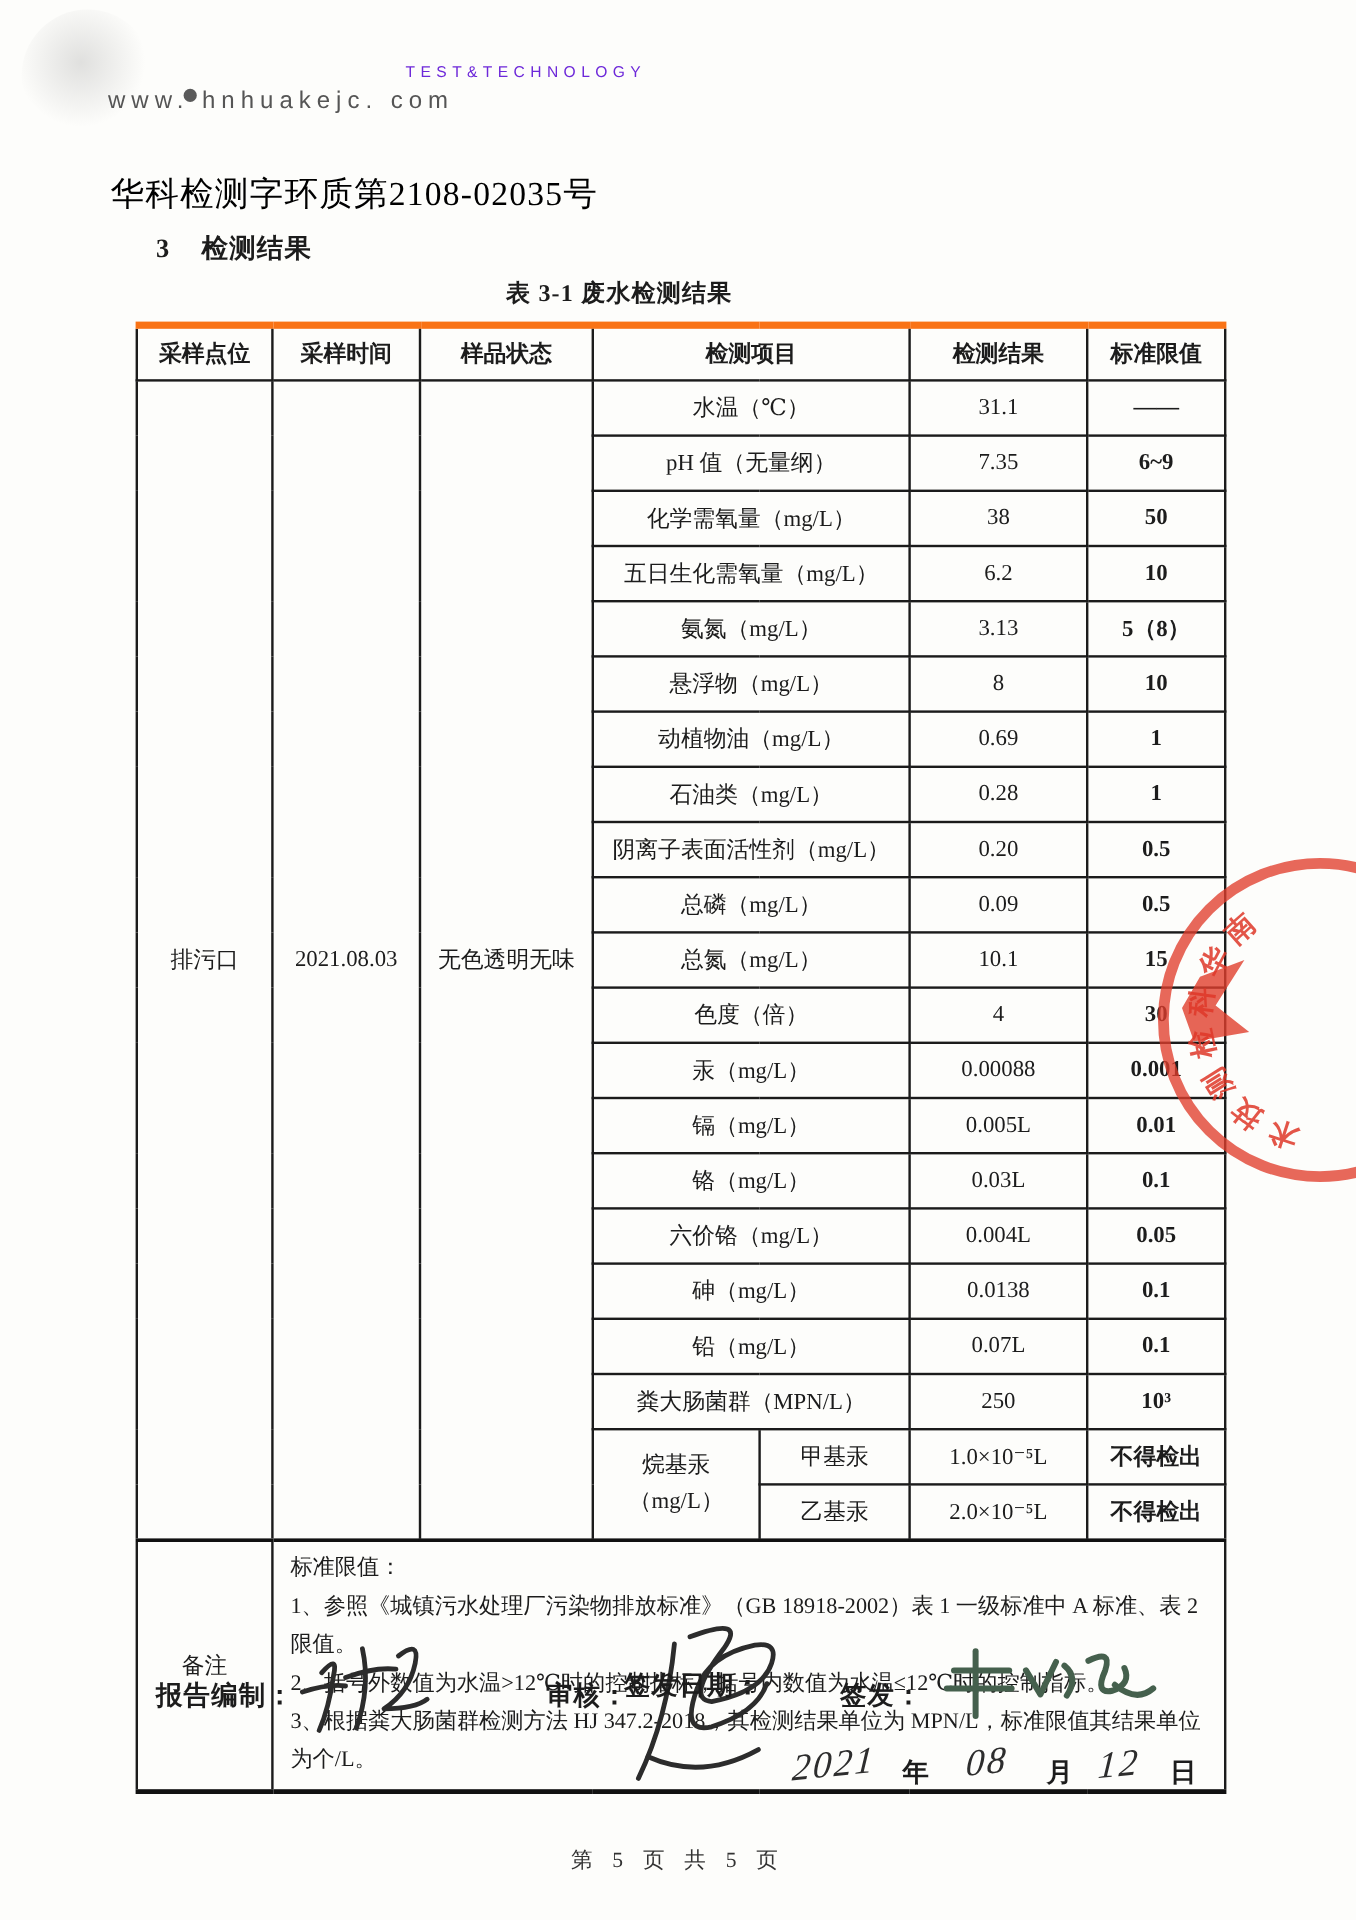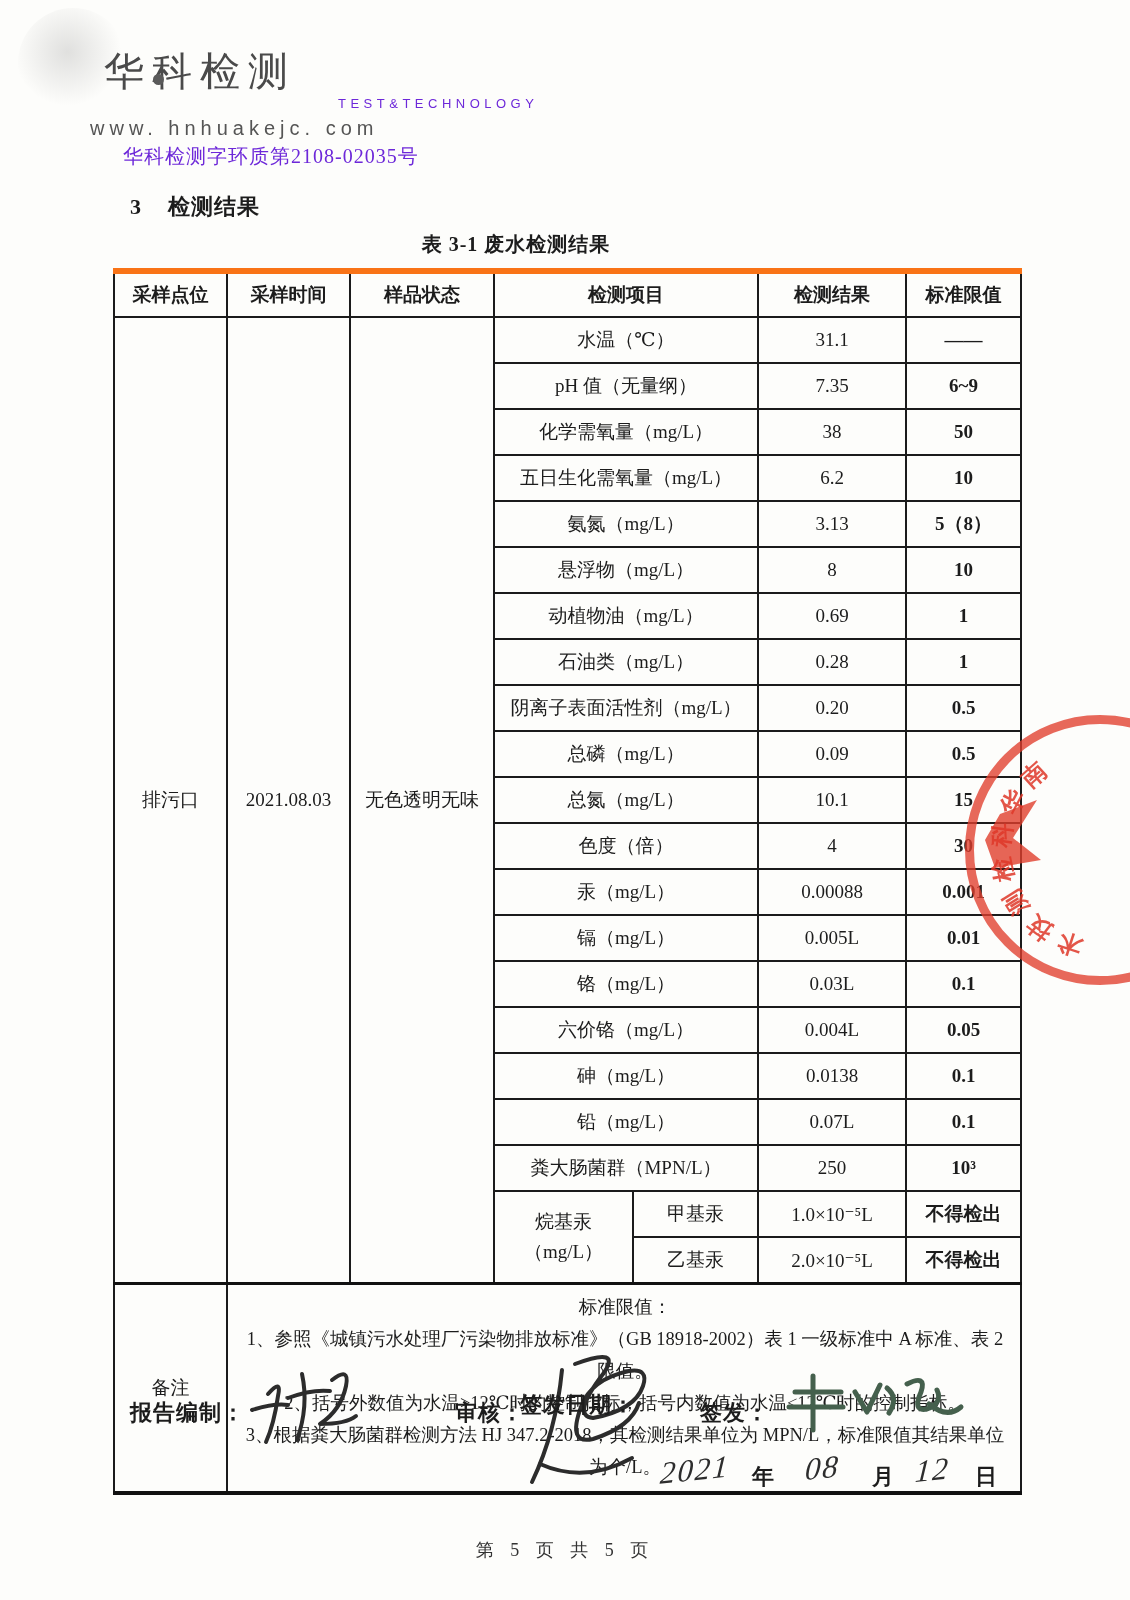--- a/index.html
+++ b/index.html
@@ -20,21 +20,21 @@
   .logo-dot{position:absolute;left:63px;top:24px;width:11px;height:11px;border-radius:50%;background:#5a5a5a;}
   .logo-cn{font-size:40px;letter-spacing:8px;color:#4a4a4a;margin-left:14px;line-height:44px;}
   .logo-sub{
     font-family:"Liberation Sans",sans-serif;font-size:13px;letter-spacing:4.5px;
     color:#6d28d9;margin:2px 0 0 248px;
   }
   .logo-www{
     font-family:"Liberation Sans",sans-serif;font-size:20px;letter-spacing:5px;
     color:#555;margin-top:6px;
   }
-  #doc-number{position:absolute;left:92px;top:143px;font-size:20px;color:#6d28d9;letter-spacing:1px;margin-left:31px;}
+  #doc-number{position:absolute;left:92px;top:143px;font-size:28px;color:#000000;letter-spacing:1px;}
   #corner-smudge{position:absolute;left:18px;top:8px;width:110px;height:110px;border-radius:50%;
     background:radial-gradient(circle at 45% 40%, rgba(120,120,120,.22), rgba(120,120,120,0) 60%);}
   
   #section-heading{position:absolute;left:130px;top:192px;font-size:22px;font-weight:bold;letter-spacing:1px;}
   #section-heading .num{margin-right:26px;}
   #table-caption{position:absolute;left:0;top:231px;width:1032px;text-align:center;
     font-size:20px;font-weight:bold;letter-spacing:1px;}
   
   #result-table{
     position:absolute;left:113px;top:268px;width:907px;
@@ -43,21 +43,21 @@
   }
   #result-table th,#result-table td{
     border:2px solid #1b1b1b;text-align:center;vertical-align:middle;
     padding:0 4px;height:44px;font-weight:normal;overflow:hidden;
   }
   #result-table thead th{height:42px;font-weight:bold;border-top:6px solid #f97316;}
   #result-table .limit{font-weight:bold;}
   #result-table .group-label{white-space:pre-line;line-height:30px;}
   #result-table tr.remarks-row td{border-top:3px solid #111;border-bottom:4px solid #111;}
   #result-table td.remarks-content{
-    text-align:center;padding:6px 12px 8px 14px;font-size:18.5px;line-height:32px;
+    text-align:left;padding:6px 12px 8px 14px;font-size:18.5px;line-height:32px;
   }
   
   .sig-label{position:absolute;font-size:22px;font-weight:bold;letter-spacing:1px;}
   .sig-svg{position:absolute;}
   .sig-svg path{fill:none;stroke:#2c2c2c;stroke-width:4;stroke-linecap:round;stroke-linejoin:round;}
   .sig-svg.green path{stroke:#45604d;stroke-width:5;}
   .hand{
     position:absolute;font-size:31px;color:#2d2d2d;font-style:italic;
     transform:rotate(-6deg) skewX(-10deg);letter-spacing:2px;
   }
@@ -79,21 +79,20 @@
 </head>
 <body>
 
 <div id="page">
 
   <div id="corner-smudge"></div>
 
   <div id="logo">
     <div class="logo-row">
       <span class="logo-dot"></span>
-      <span class="logo-cn">华科检测</span>
     </div>
     <div class="logo-sub">TEST&amp;TECHNOLOGY</div>
     <div class="logo-www">www. hnhuakejc. com</div>
   </div>
   <div id="doc-number">华科检测字环质第2108-02035号</div>
 
   <div id="section-heading">
     <span class="num">3</span><span>检测结果</span>
   </div>
   <div id="table-caption">表 3-1  废水检测结果</div>

